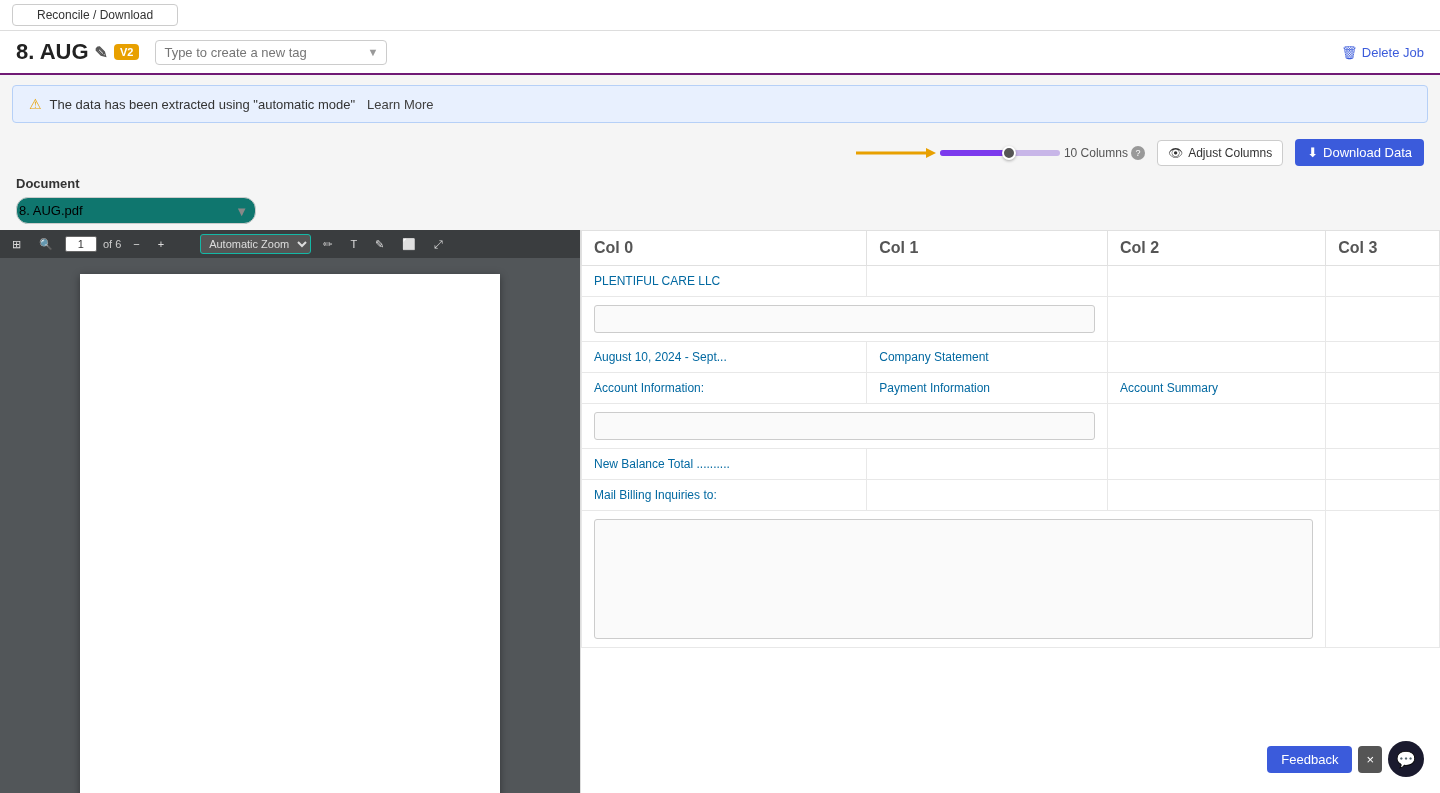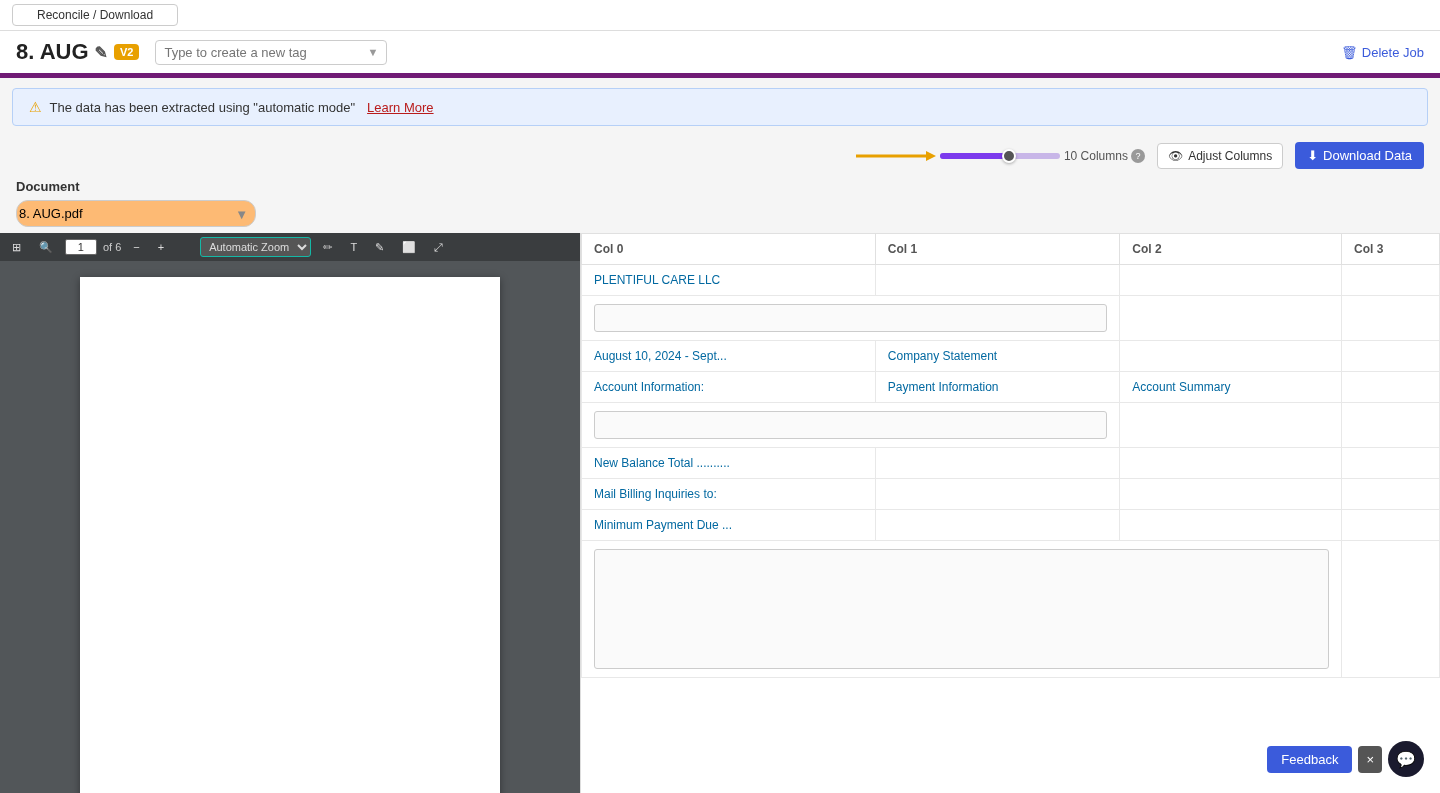--- a/index.html
+++ b/index.html
@@ -22,21 +22,21 @@
       cursor: pointer;
       color: #333;
     }
 
     
     .header-row {
       background: #fff;
       padding: 8px 16px;
       display: flex;
       align-items: center;
-      border-bottom: 5px solid #701a75;
+      border-bottom: 2px solid #701a75;
     }
     .page-title {
       font-size: 22px;
       font-weight: 700;
       color: #222;
       display: flex;
       align-items: center;
       gap: 6px;
     }
     .edit-icon {
@@ -97,21 +97,21 @@
       padding: 10px 16px;
       display: flex;
       align-items: center;
       gap: 8px;
       font-size: 13px;
       color: #333;
       margin: 10px 12px;
       border-radius: 4px;
     }
     .alert-icon { color: #e8a000; font-size: 14px; }
-    .learn-more { color: #b91c1c; cursor: pointer; margin-left: 4px; text-decoration: underline; }
+    .learn-more { color: #404040; cursor: pointer; margin-left: 4px; }
 
     
     .toolbar-row {
       display: flex;
       align-items: center;
       justify-content: flex-end;
       padding: 6px 16px 6px 16px;
       gap: 12px;
     }
     .columns-slider-wrap {
@@ -206,21 +206,21 @@
       position: relative;
       width: 240px;
     }
     .document-select {
       width: 100%;
       padding: 5px 28px 5px 2px;
       border: 1px solid #ccc;
       border-radius: 12px;
       font-size: 13px;
       appearance: none;
-      background: #fdba74;
+      background: #0f766e;
       cursor: pointer;
     }
     .select-arrow {
       position: absolute;
       right: 8px;
       top: 50%;
       transform: translateY(-50%);
       color: #888;
       pointer-events: none;
     }
@@ -305,21 +305,21 @@
     }
     .data-table {
       border-collapse: collapse;
       width: 100%;
       min-width: 700px;
     }
     .data-table th {
       background: #fff;
       border: 1px solid #e0e0e0;
       padding: 8px 12px;
-      font-size: 12px;
+      font-size: 16px;
       font-weight: 600;
       color: #555;
       text-align: left;
       position: sticky;
       top: 0;
       z-index: 2;
     }
     .data-table td {
       border: 1px solid #e8e8e8;
       padding: 8px 12px;
@@ -537,26 +537,20 @@
           <td></td>
         </tr>
 
         <tr>
           <td>Mail Billing Inquiries to:</td>
           <td></td>
           <td></td>
           <td></td>
         </tr>
 
-        <tr>
-          <td>Minimum Payment Due ...</td>
-          <td></td>
-          <td></td>
-          <td></td>
-        </tr>
 
         <tr>
           <td colspan="3">
             <div class="cell-box-large"></div>
           </td>
           <td></td>
         </tr>
       </tbody>
     </table>
   </div>

